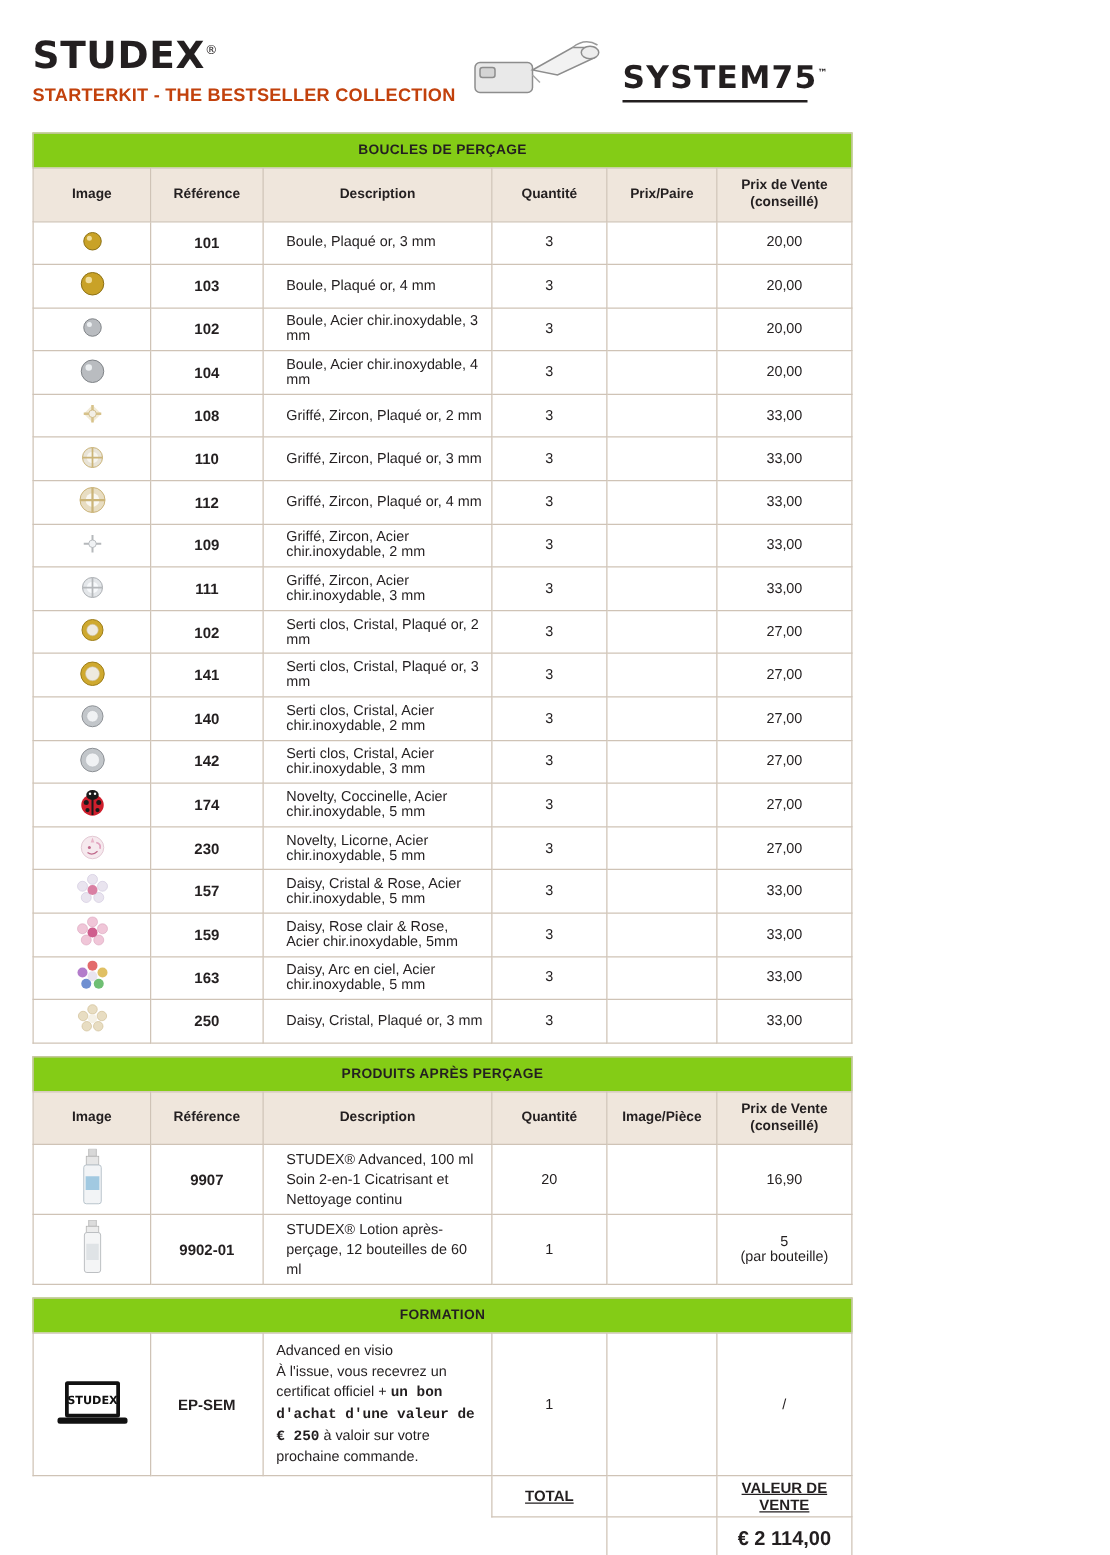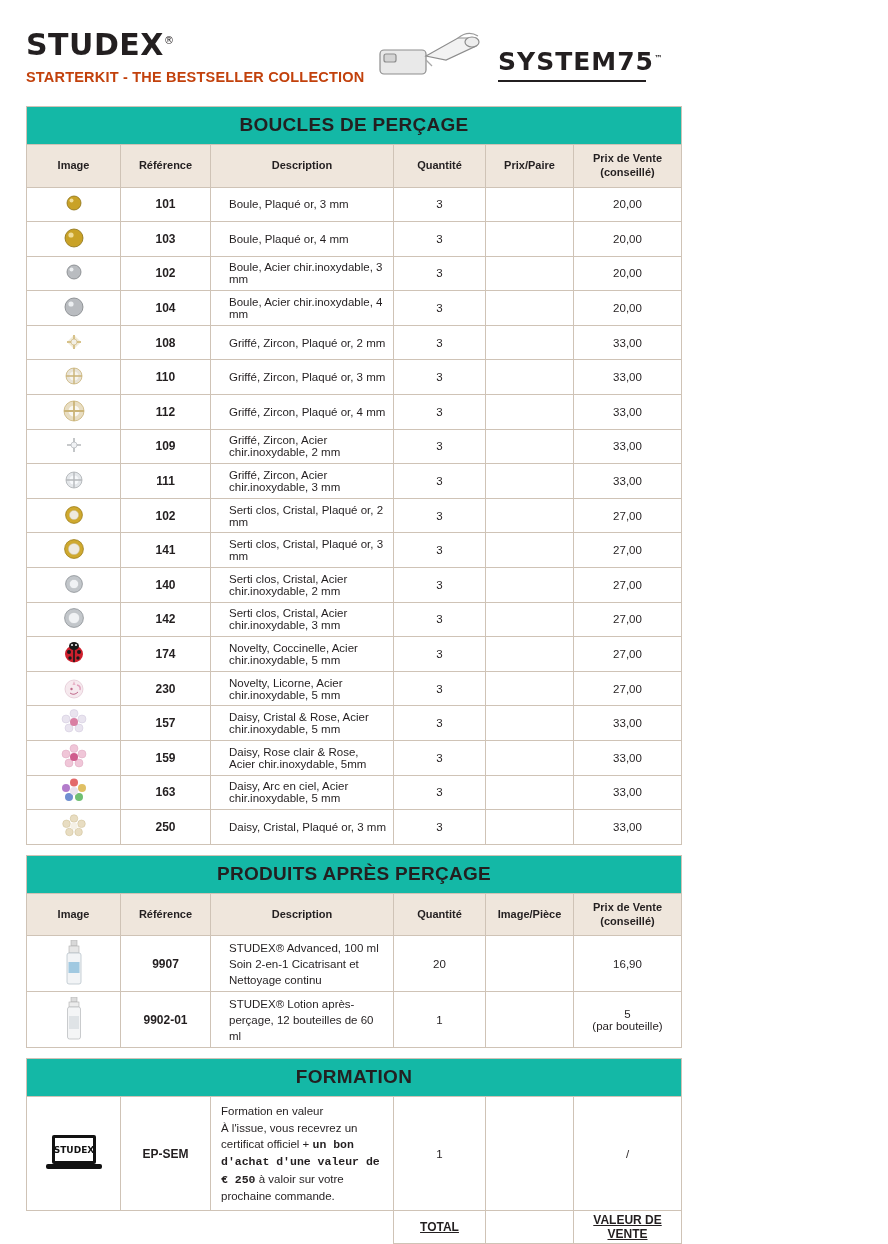--- a/index.html
+++ b/index.html
@@ -65,23 +65,23 @@
   .sys-name .tm { font-size: 8px; vertical-align: super; letter-spacing: 0; }
   .sys-underline {
     height: 2px;
     background: #231f20;
     width: 148px;
     margin-top: 2px;
   }
 
   
   .section-banner {
-    background: #14b8a6;
+    background: #84cc16;
     text-align: center;
-    font-size: 19px;
+    font-size: 11px;
     font-weight: bold;
     letter-spacing: 0.3px;
     padding: 7px 0 8px 0;
     border: 1px solid #cfc3b6;
     border-bottom: none;
   }
   .banner-spacer { height: 10px; }
 
   
   table {
@@ -640,21 +640,21 @@
             <svg class="laptop-icon" width="60" height="44" viewBox="0 0 60 44">
               <rect x="8" y="3" width="44" height="29" rx="2" fill="#111111"></rect>
               <rect x="11" y="6" width="38" height="23" fill="#ffffff"></rect>
               <text x="30" y="21" font-family="DejaVu Sans, sans-serif" font-size="9" font-weight="bold" text-anchor="middle" fill="#111111">STUDEX</text>
               <rect x="2" y="32" width="56" height="5" rx="2" fill="#111111"></rect>
             </svg>
           </span>
         </td>
         <td class="c-ref">EP-SEM</td>
         <td class="c-desc">
-          <div>Formation en valeur</div>
+          <div>Advanced en visio</div>
           <div><span>À l'issue, vous recevrez un certificat officiel + </span><b>un bon</b></div>
           <div><b>d'achat d'une valeur de € 250</b><span> à valoir sur votre</span></div>
           <div>prochaine commande.</div>
         </td>
         <td class="c-qty">1</td>
         <td class="c-price"></td>
         <td class="c-sale">/</td>
       </tr>
       <tr class="total-row">
         <td class="no-border"></td>

